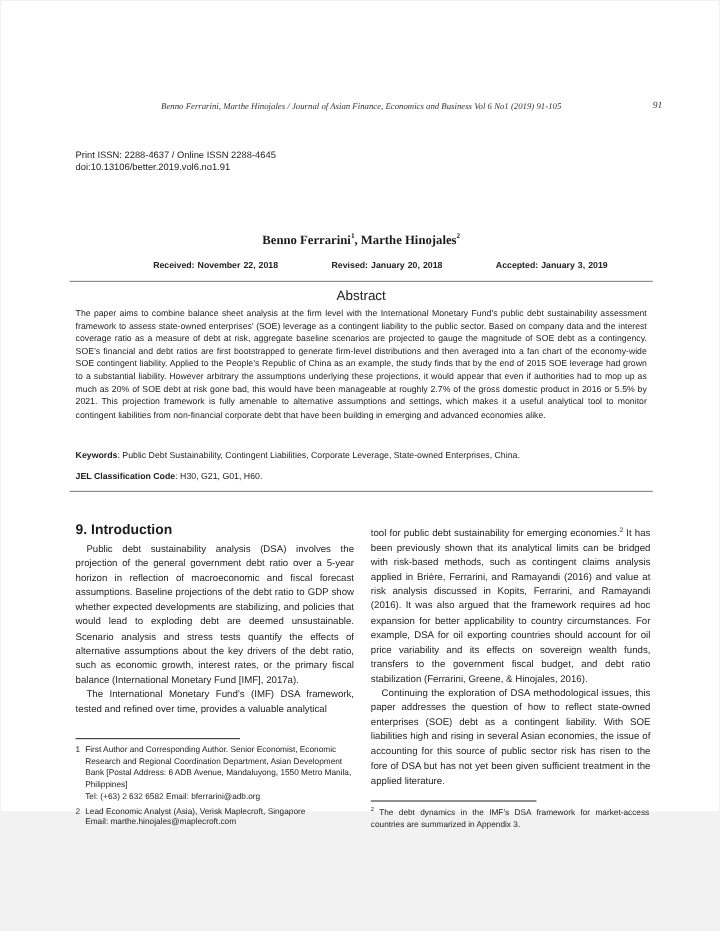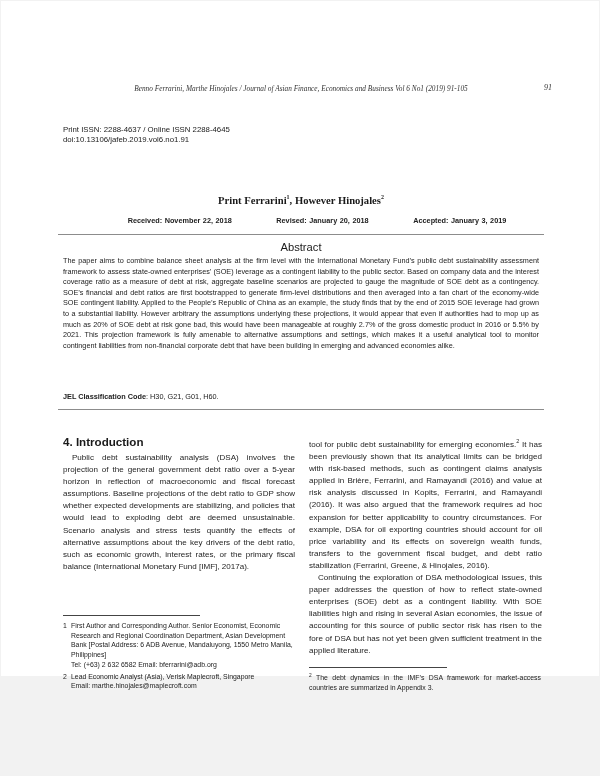--- a/index.html
+++ b/index.html
@@ -67,49 +67,53 @@
 </head>
 <body>
 
 <div class="page">
 
   <div class="abs runhead">Benno Ferrarini, Marthe Hinojales / Journal of Asian Finance, Economics and Business Vol 6 No1 (2019) 91-105</div>
   <div class="abs pageno">91</div>
 
   <div class="abs issn">
     <div>Print ISSN: 2288-4637 / Online ISSN 2288-4645</div>
-    <div>doi:10.13106/jafeb.2019.vol6.no1.91</div>
+    <div>doi:10.13106/better.2019.vol6.no1.91</div>
   </div>
 
 
   <div class="abs authors">
-    <span>Print Ferrarini</span><sup>1</sup><span>, </span><span>However Hinojales</span><sup>2</sup>
+    <span>Benno Ferrarini</span><sup>1</sup><span>, </span><span>Marthe Hinojales</span><sup>2</sup>
   </div>
 
   <div class="abs dates">
     <span>Received: November 22, 2018</span>
     <span>Revised: January 20, 2018</span>
     <span>Accepted: January 3, 2019</span>
   </div>
 
   <div class="abs rule" style="left:57px; top:233px; width:486px;"></div>
 
   <div class="abs abstract-head">Abstract</div>
   <div class="abs abstract">The paper aims to combine balance sheet analysis at the firm level with the International Monetary Fund’s public debt sustainability assessment framework to assess state-owned enterprises’ (SOE) leverage as a contingent liability to the public sector. Based on company data and the interest coverage ratio as a measure of debt at risk, aggregate baseline scenarios are projected to gauge the magnitude of SOE debt as a contingency. SOE’s financial and debt ratios are first bootstrapped to generate firm-level distributions and then averaged into a fan chart of the economy-wide SOE contingent liability. Applied to the People’s Republic of China as an example, the study finds that by the end of 2015 SOE leverage had grown to a substantial liability. However arbitrary the assumptions underlying these projections, it would appear that even if authorities had to mop up as much as 20% of SOE debt at risk gone bad, this would have been manageable at roughly 2.7% of the gross domestic product in 2016 or 5.5% by 2021. This projection framework is fully amenable to alternative assumptions and settings, which makes it a useful analytical tool to monitor contingent liabilities from non-financial corporate debt that have been building in emerging and advanced economies alike.</div>
 
+  <div class="abs kw">
+    <b>Keywords</b><span>: Public Debt Sustainability, Contingent Liabilities, Corporate Leverage, State-owned Enterprises, China.</span>
+  </div>
   <div class="abs jel">
     <b>JEL Classification Code</b><span>: H30, G21, G01, H60.</span>
   </div>
 
   <div class="abs rule" style="left:57px; top:408px; width:486px;"></div>
 
-  <div class="abs h1">4. Introduction</div>
+  <div class="abs h1">9. Introduction</div>
 
   <div class="abs col colL">
     <p>Public debt sustainability analysis (DSA) involves the projection of the general government debt ratio over a 5-year horizon in reflection of macroeconomic and fiscal forecast assumptions. Baseline projections of the debt ratio to GDP show whether expected developments are stabilizing, and policies that would lead to exploding debt are deemed unsustainable. Scenario analysis and stress tests quantify the effects of alternative assumptions about the key drivers of the debt ratio, such as economic growth, interest rates, or the primary fiscal balance (International Monetary Fund [IMF], 2017a).</p>
+    <p>The International Monetary Fund’s (IMF) DSA framework, tested and refined over time, provides a valuable analytical</p>
   </div>
 
   <div class="abs fnrule" style="left:62px; top:614px; width:137px;"></div>
 
   <div class="abs fnL">
     <div class="fn">
       <span class="num">1</span>
       <div>
         <div>First Author and Corresponding Author. Senior Economist, Economic Research and Regional Coordination Department, Asian Development Bank [Postal Address: 6 ADB Avenue, Mandaluyong, 1550 Metro Manila, Philippines]</div>
         <div>Tel: (+63) 2 632 6582 Email: bferrarini@adb.org</div>

